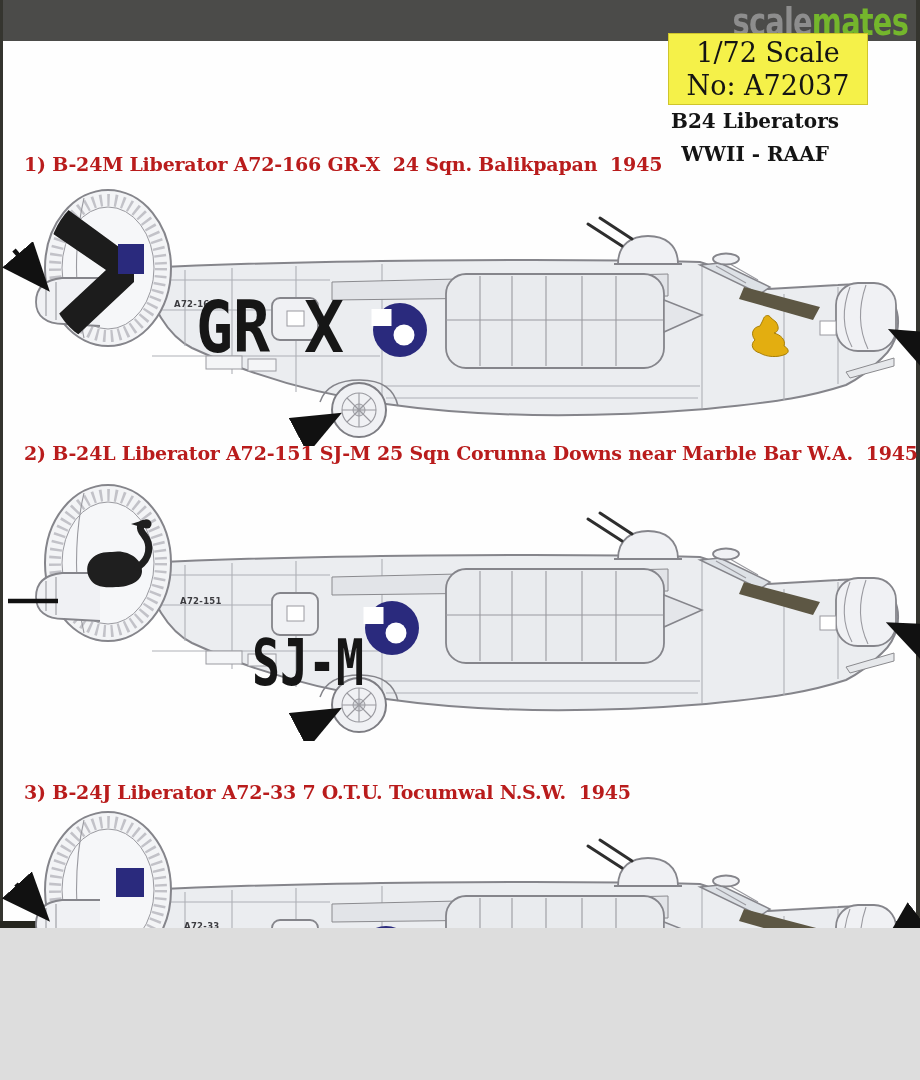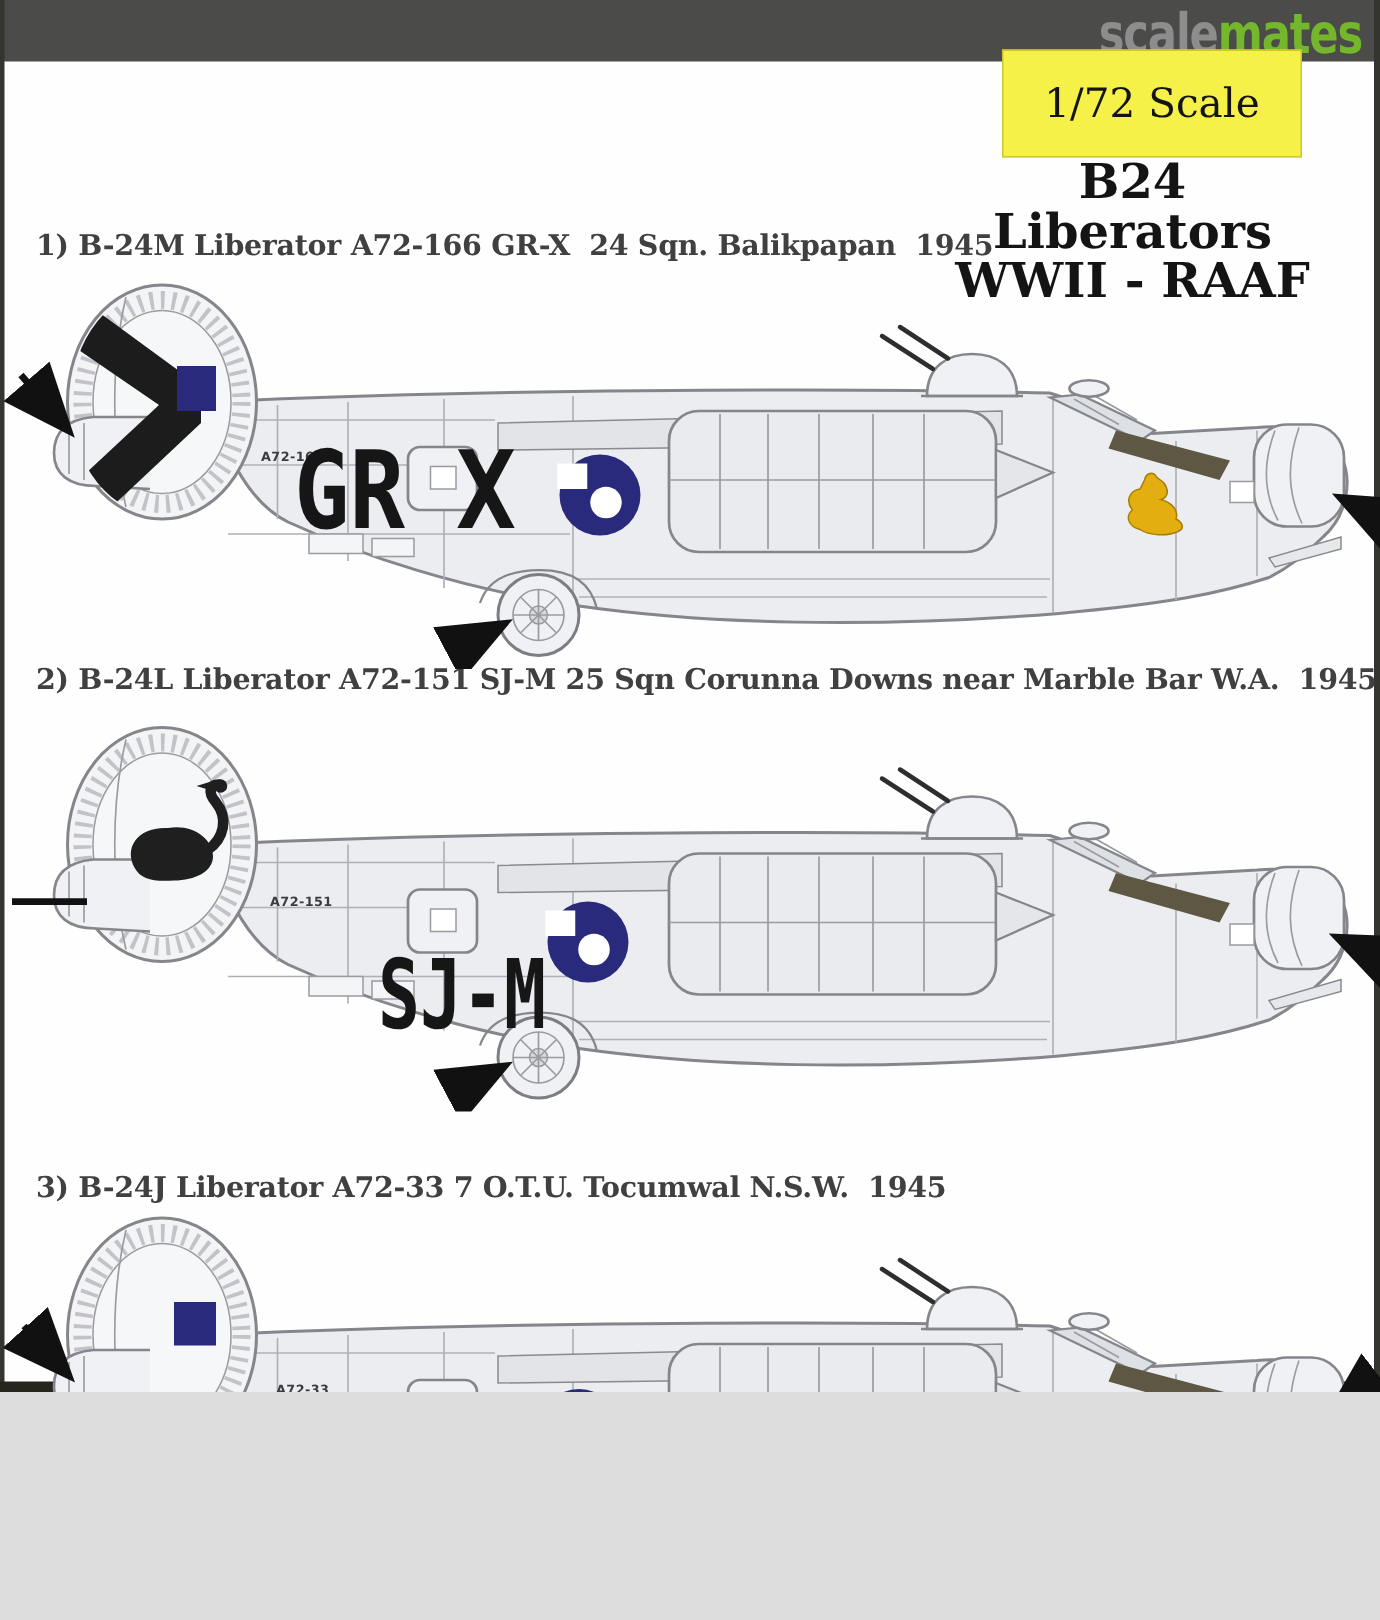--- a/index.html
+++ b/index.html
@@ -14,24 +14,24 @@
   .scalemates{position:absolute;top:1px;right:12px;font-family:"DejaVu Sans",sans-serif;
       font-weight:bold;font-size:37px;letter-spacing:-1px;transform:scaleX(.78);
       transform-origin:right center;white-space:nowrap;}
   .sm-gray{color:#8d8d8d;} .sm-green{color:#74b62c;}
   
   .badge{position:absolute;left:668px;top:33px;width:198px;height:70px;background:#f5f149;
       border:1px solid #cfc52c;display:flex;flex-direction:column;justify-content:center;
       text-align:center;font-family:"DejaVu Serif",serif;font-weight:normal;font-size:27px;
       line-height:33px;color:#141414;}
   .titleblock{position:absolute;left:630px;top:105px;width:250px;text-align:center;
-      font-family:"DejaVu Serif",serif;font-weight:bold;font-size:32px;line-height:33px;color:#141414;}
+      font-family:"DejaVu Serif",serif;font-weight:bold;font-size:20px;line-height:33px;color:#141414;}
   
   .caption{position:absolute;left:24px;font-family:"DejaVu Serif",serif;font-weight:bold;
-      font-size:19px;color:#404040;white-space:pre;letter-spacing:-.2px;}
+      font-size:19px;color:#b91c1c;white-space:pre;letter-spacing:-.2px;}
   #cap1{top:153px;} #cap2{top:442px;} #cap3{top:781px;text-align:right;}
   
   .aircraft{position:absolute;left:0;width:920px;height:258px;}
   #ac1{top:188px;} #ac2{top:483px;} #ac3{top:810px;}
   
   .brand{position:absolute;left:604px;top:1042px;font-family:"DejaVu Serif",serif;
       font-weight:bold;font-style:italic;font-size:36px;color:#1a1a1a;}
   .copyright{position:absolute;left:790px;top:1056px;font-size:15px;color:#6f6f6f;
       transform:rotate(-3deg);white-space:nowrap;}
   
@@ -156,20 +156,21 @@
 
   <div class="topbar"></div>
   <div class="edge-l"></div>
   <div class="edge-r"></div>
   <div class="edge-b"></div>
 
   <div class="scalemates"><span class="sm-gray">scale</span><span class="sm-green">mates</span></div>
 
   <div class="badge">
     <div>1/72 Scale</div>
+    <div>No: A72037</div>
   </div>
 
   <div class="titleblock">
     <div>B24 Liberators</div>
     <div>WWII - RAAF</div>
   </div>
 
   <div class="caption" id="cap1">1) B-24M Liberator A72-166 GR-X  24 Sqn. Balikpapan  1945</div>
   <div class="caption" id="cap2">2) B-24L Liberator A72-151 SJ-M 25 Sqn Corunna Downs near Marble Bar W.A.  1945</div>
   <div class="caption" id="cap3">3) B-24J Liberator A72-33 7 O.T.U. Tocumwal N.S.W.  1945</div>

